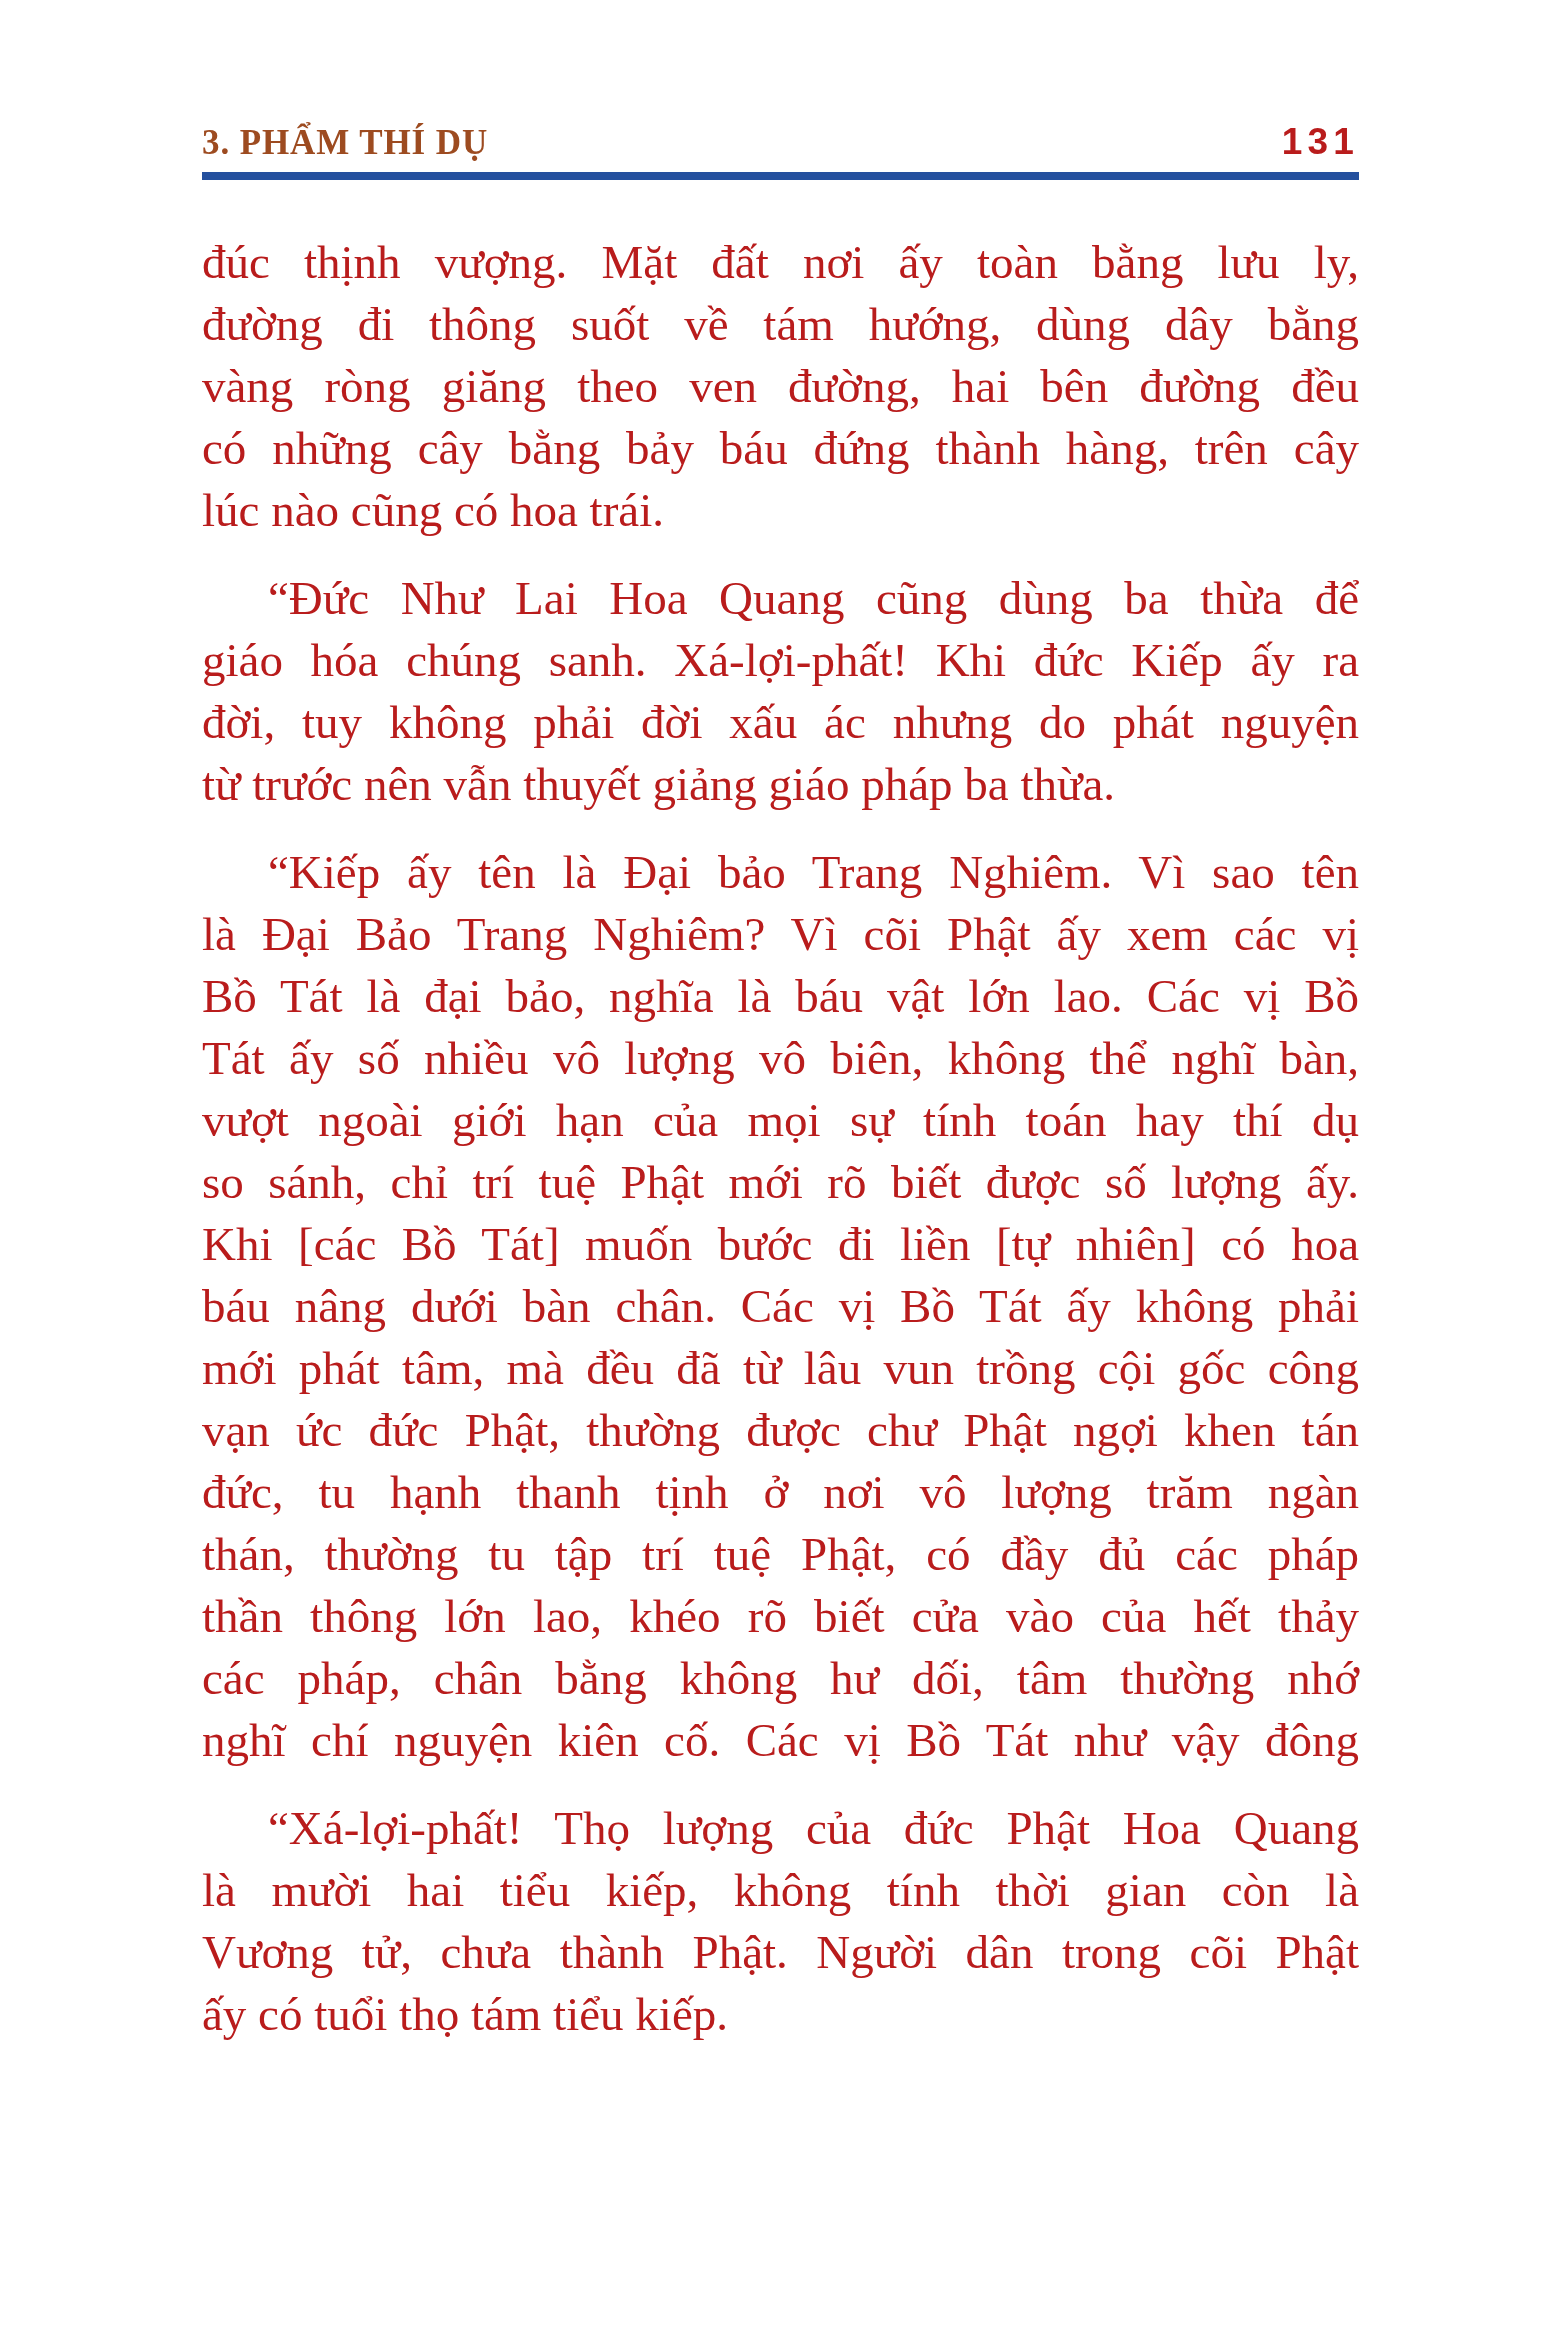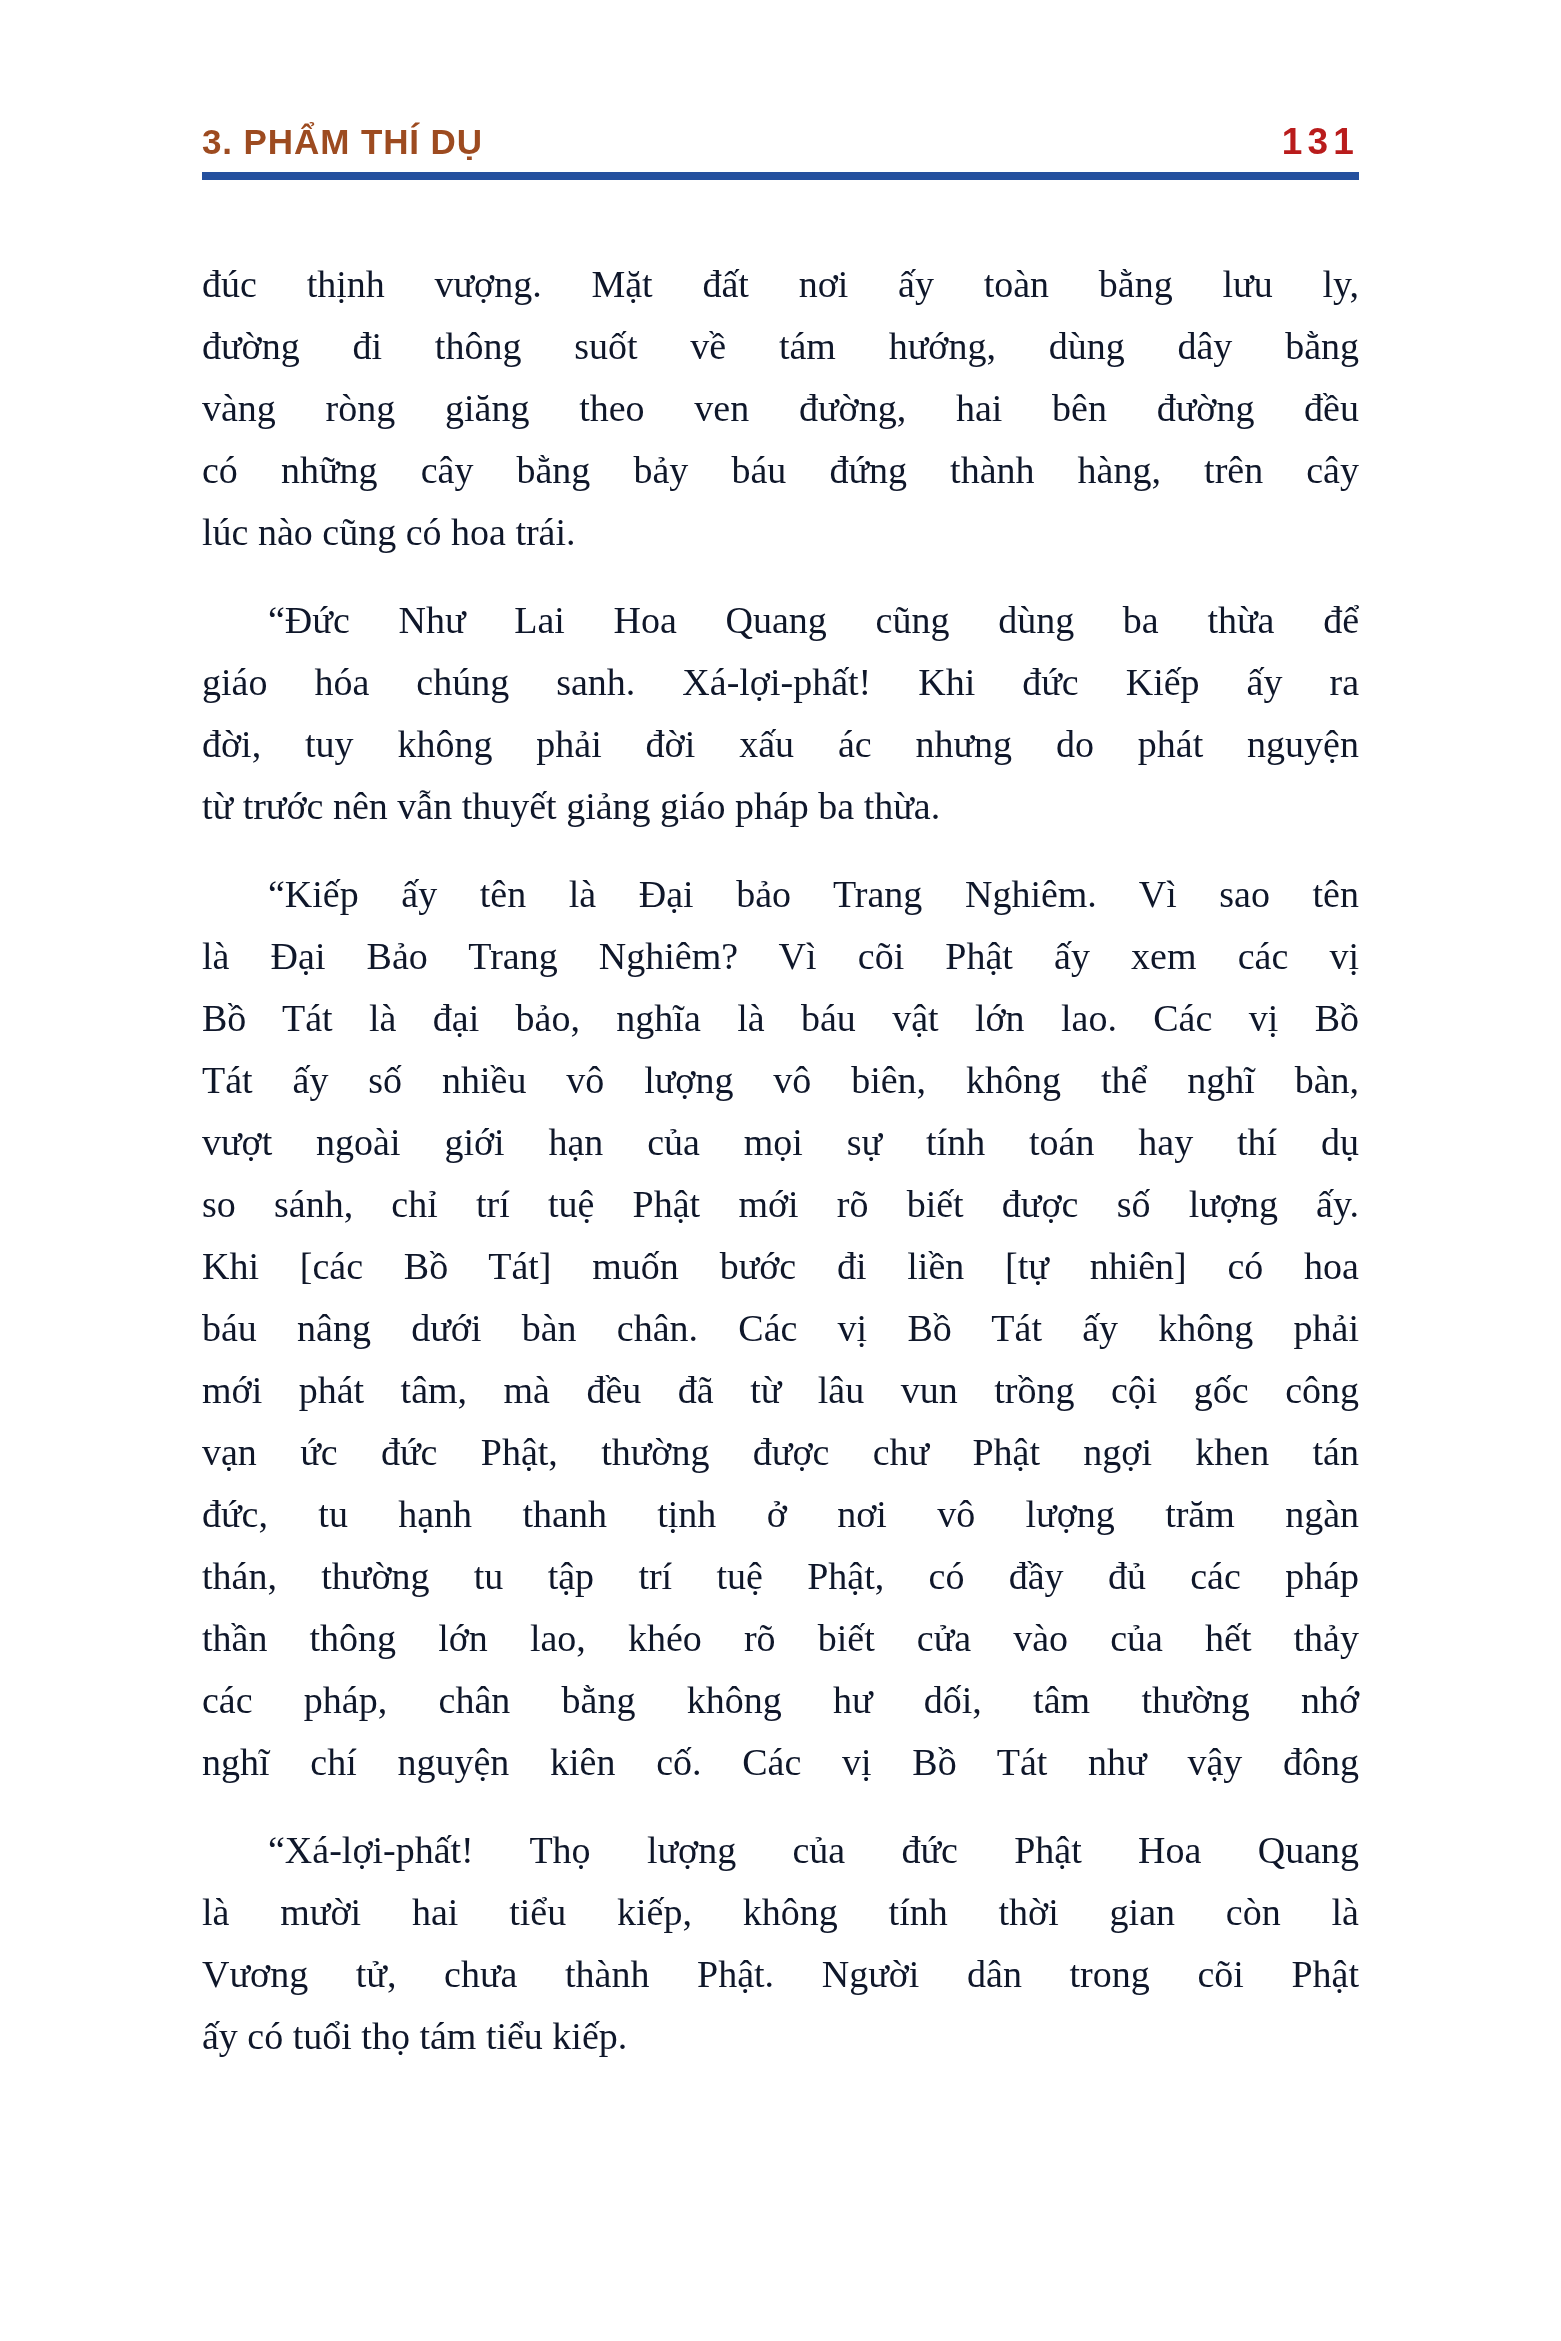--- a/index.html
+++ b/index.html
@@ -18,21 +18,21 @@
   .header-row {
     position: absolute;
     left: 202px;
     width: 1157px;
     top: 121px;
     display: flex;
     justify-content: space-between;
     align-items: baseline;
   }
   .chapter-title {
-    font-family: Liberation Sans, sans-serif;
+    font-family: Liberation Serif, serif;
     font-weight: bold;
     font-size: 35px;
     letter-spacing: 0.9px;
     color: #9d4b20;
     white-space: nowrap;
   }
   .page-number {
     font-family: "Liberation Sans", "DejaVu Sans", sans-serif;
     font-weight: bold;
     font-size: 37px;
@@ -46,23 +46,22 @@
     width: 1157px;
     top: 172px;
     height: 7.8px;
     background: #24509e;
   }
   .body-text {
     position: absolute;
     left: 202px;
     width: 1157px;
     top: 231px;
-    color: #0f172a;
-    font-size: 38px;
-    margin-top: 22px;
+    color: #b91c1c;
+    font-size: 47px;
   }
   .paragraph {
     margin: 0 0 26px 0;
   }
   .paragraph:last-child {
     margin-bottom: 0;
   }
   .line {
     line-height: 62px;
     text-align: justify;

